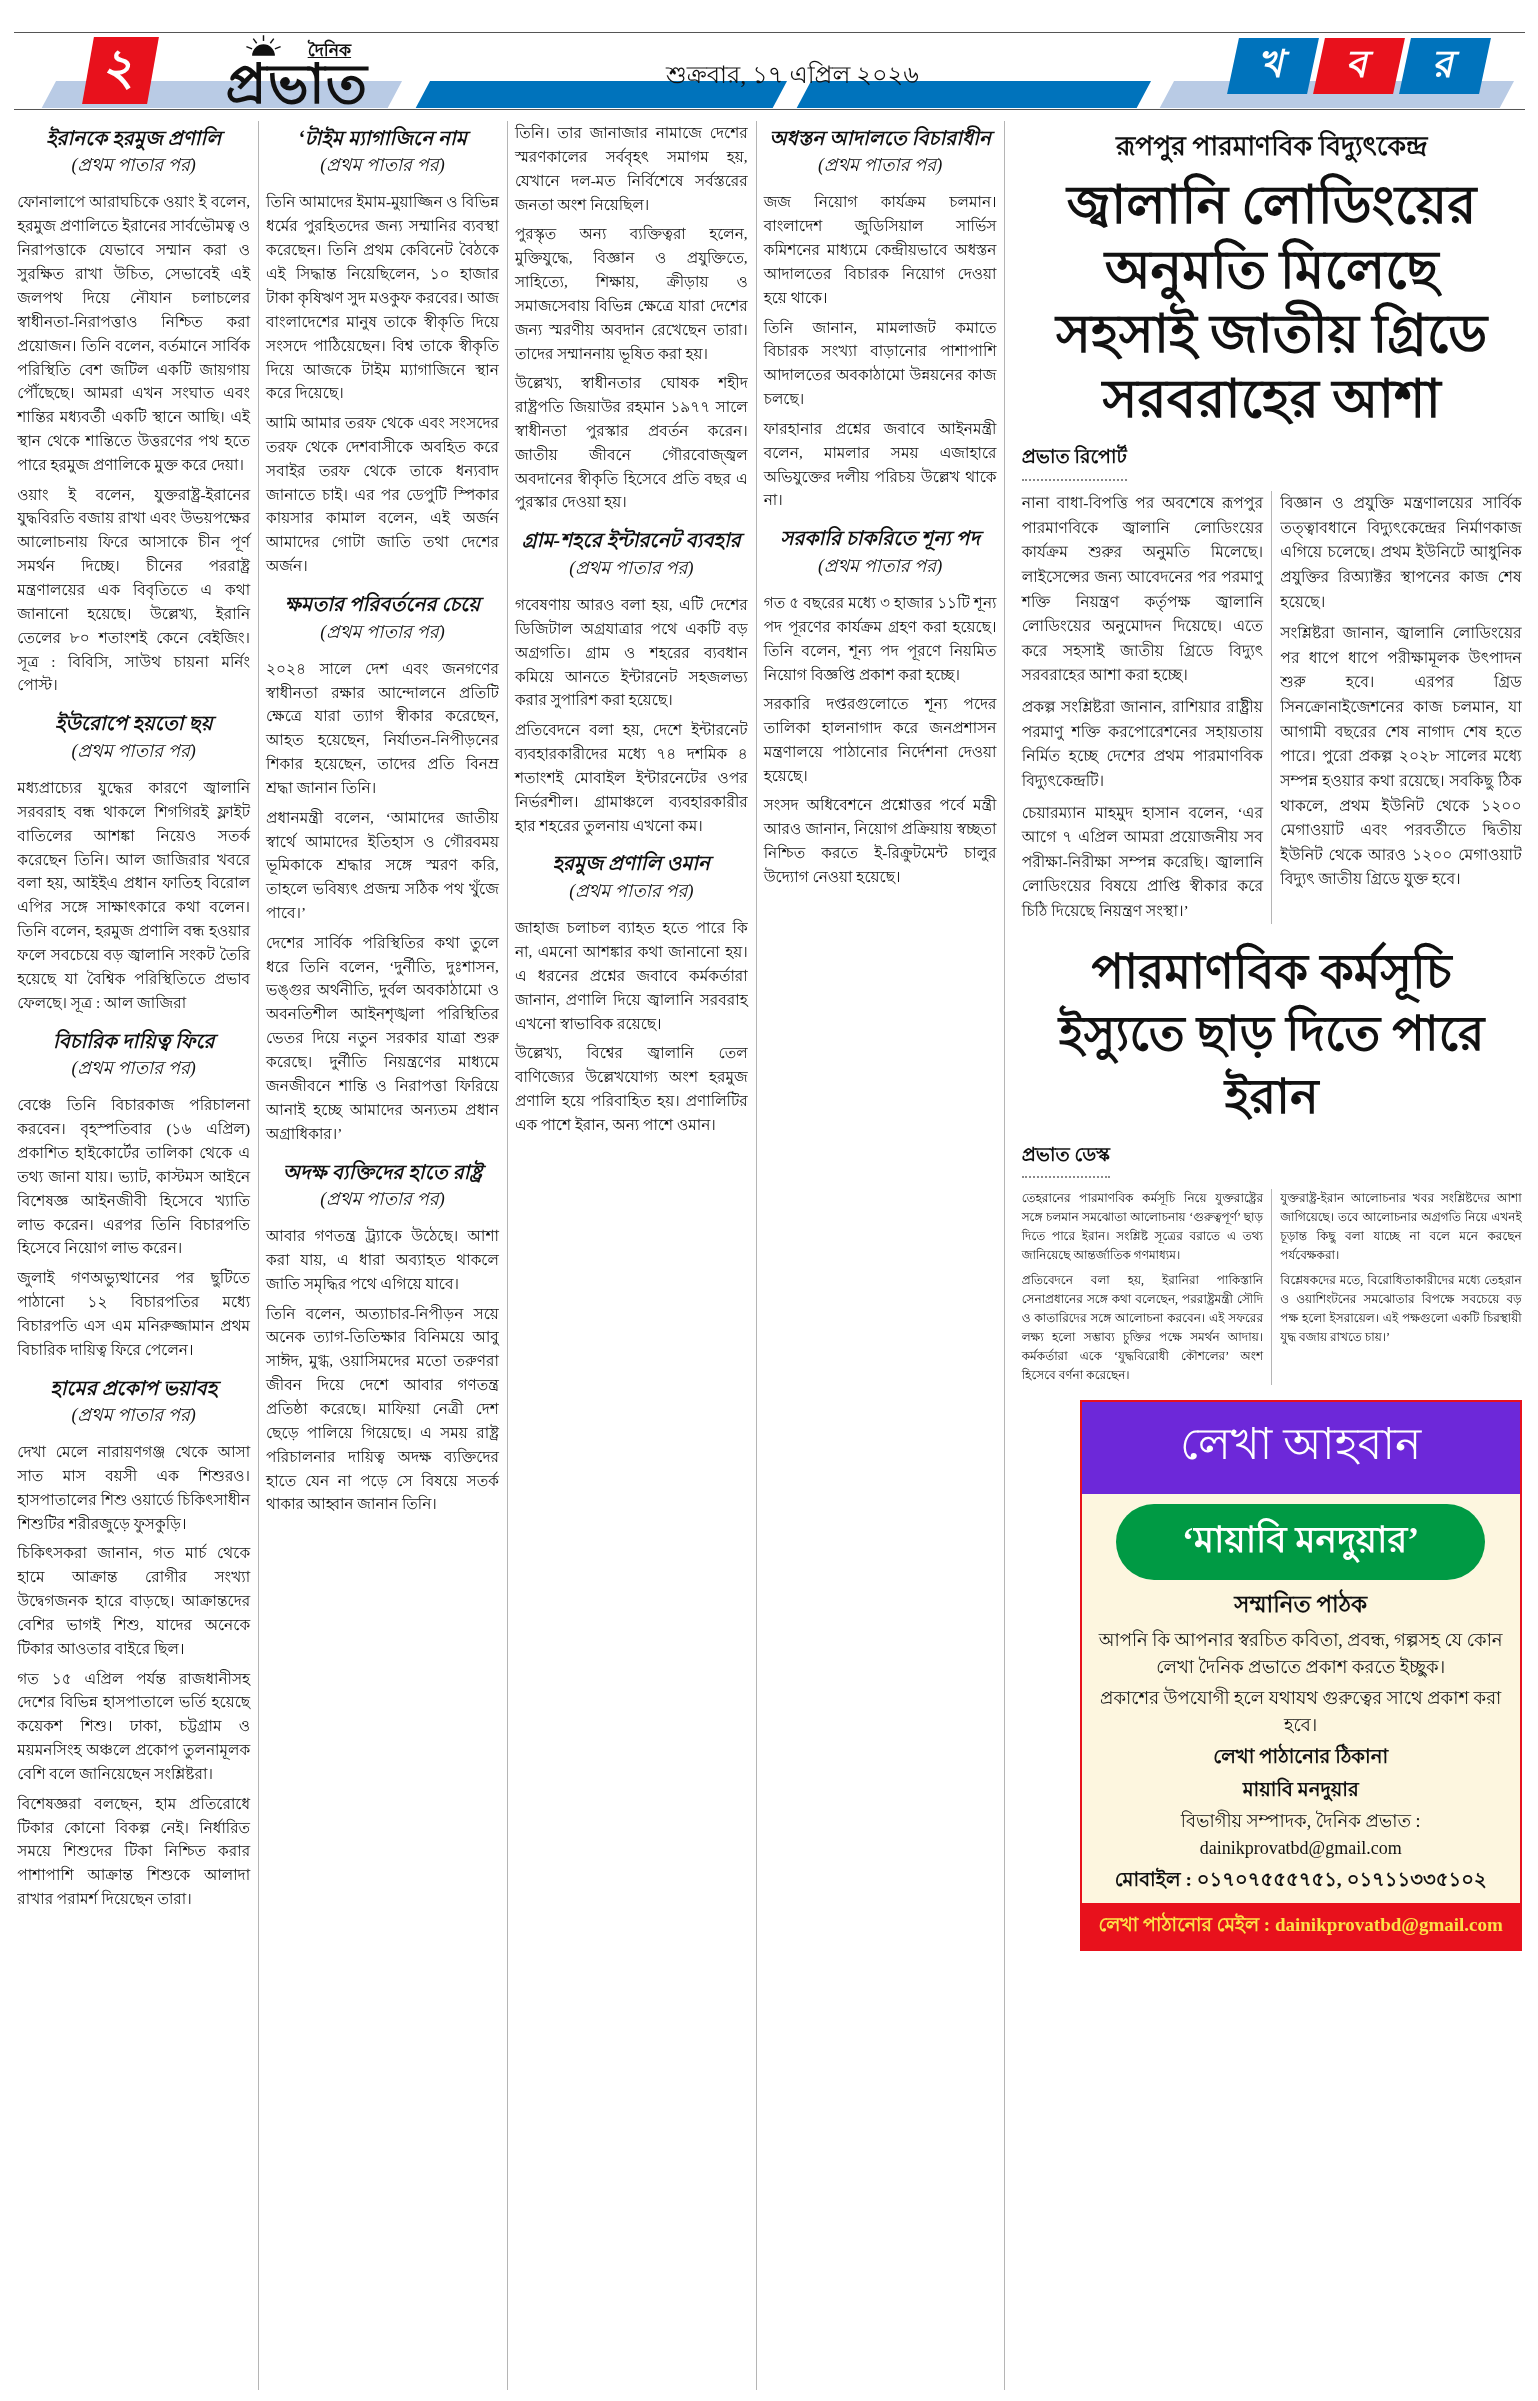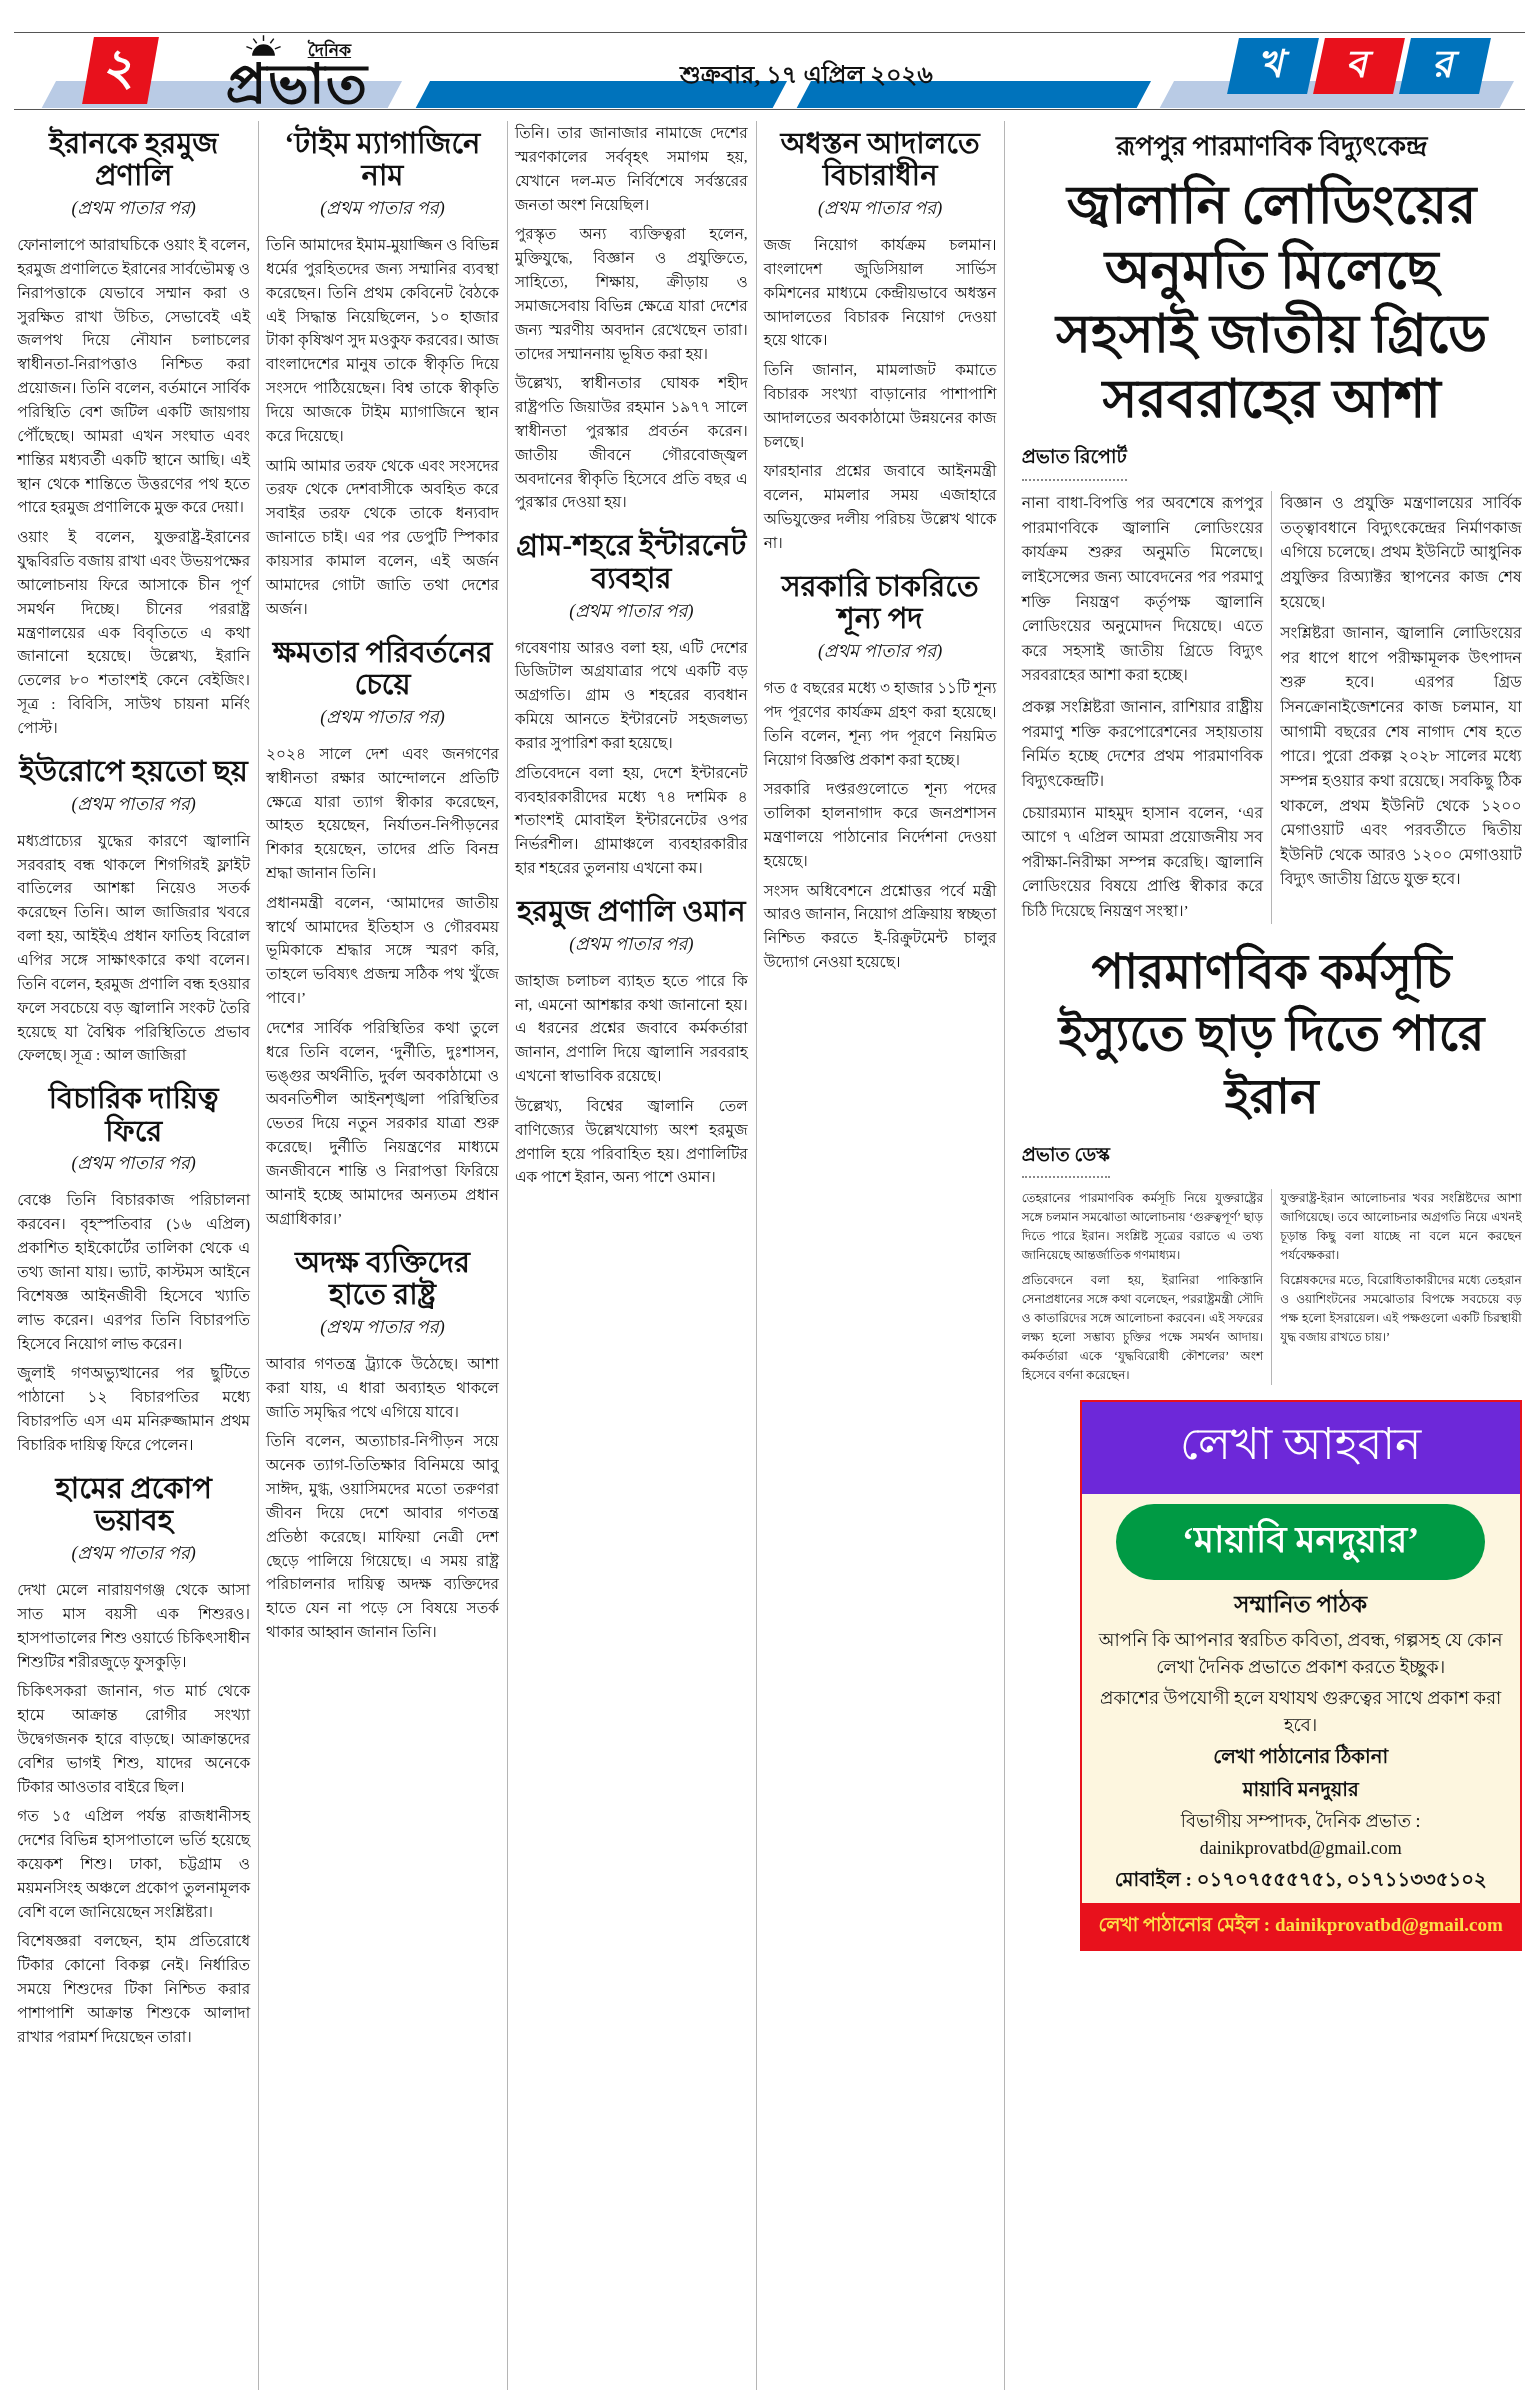--- a/index.html
+++ b/index.html
@@ -15,32 +15,32 @@
   .s2{left:409px;width:357px;}
   .s3{left:790px;width:340px;}
   .s4{left:1153px;width:340px;}
   .pagenum-box{position:absolute;left:74px;top:3.5px;width:65px;height:67px;background:#e8111c;
                transform:skewX(-10deg);display:flex;align-items:center;justify-content:center;
                color:#fff;font-weight:bold;font-size:50px;z-index:3;}
   .brand{position:absolute;left:173px;top:1.2px;width:219px;text-align:center;z-index:3;}
   .brand-top{display:flex;align-items:flex-end;justify-content:center;gap:24px;height:25px;text-decoration:underline;}
   .brand-small{font-size:17.3px;font-weight:bold;line-height:1;}
   .brand-large{font-size:55px;font-weight:bold;line-height:.95;letter-spacing:1.2px;}
-  .mast-date{position:absolute;left:619px;top:23px;width:346px;text-align:center;
-             font-size:24px;font-weight:bold;z-index:3;}
+  .mast-date{position:absolute;left:605px;top:23px;width:346px;text-align:center;
+             font-size:24px;font-weight:normal;z-index:3;}
   .khobor{position:absolute;right:40px;top:4.6px;display:flex;gap:5.8px;z-index:4;}
   .khobor .kbox{width:80px;height:56px;transform:skewX(-12deg);display:flex;align-items:center;
                 justify-content:center;color:#fff;font-size:38px;font-weight:bold;}
   .kbox.b{background:#0073bc;}.kbox.r{background:#e8111c;}
   
   .content{position:absolute;left:17.3px;right:17.3px;top:121px;bottom:11.5px;display:flex;}
   .col{width:244px;padding:0 8px 0 0;margin-right:7px;border-right:0.6px solid #b5b5b5;}
   .lead-area{flex:1;padding-left:9.2px;}
   article.news{margin-bottom:15px;}
-  h2.headline{font-size:29px;line-height:1.12;font-weight:bold;text-align:center;margin:5.8px 0 2.3px;}
+  h2.headline{font-size:20px;line-height:1.12;font-weight:bold;text-align:center;margin:5.8px 0 2.3px;font-style:italic;}
   .cont-note{font-size:18px;font-style:italic;text-align:center;margin:1.2px 0 8px;}
   p.bodytext{font-size:15.3px;line-height:1.56;text-align:justify;margin:0 0 5.8px;}
   
   .kicker{font-size:26.5px;font-weight:bold;text-align:center;margin:4.6px 0 3.5px;}
   h1.lead-head{font-size:53px;line-height:1.22;font-weight:bold;text-align:center;margin:2.3px 11.5px 10.4px;}
   .byline{display:inline-block;font-size:19px;font-weight:bold;border-bottom:2.3px dotted #888;
           padding-bottom:4.6px;margin:0 0 10.4px;}
   .lead-body{columns:2;column-gap:17.3px;column-rule:0.6px solid #b5b5b5;margin-bottom:17.3px;}
   .lead-body p{font-size:15.6px;line-height:1.58;text-align:justify;margin:0 0 7px;}
   h1.second-head{font-size:48px;line-height:1.3;font-weight:bold;text-align:center;margin:15px 23px 11.5px;}

